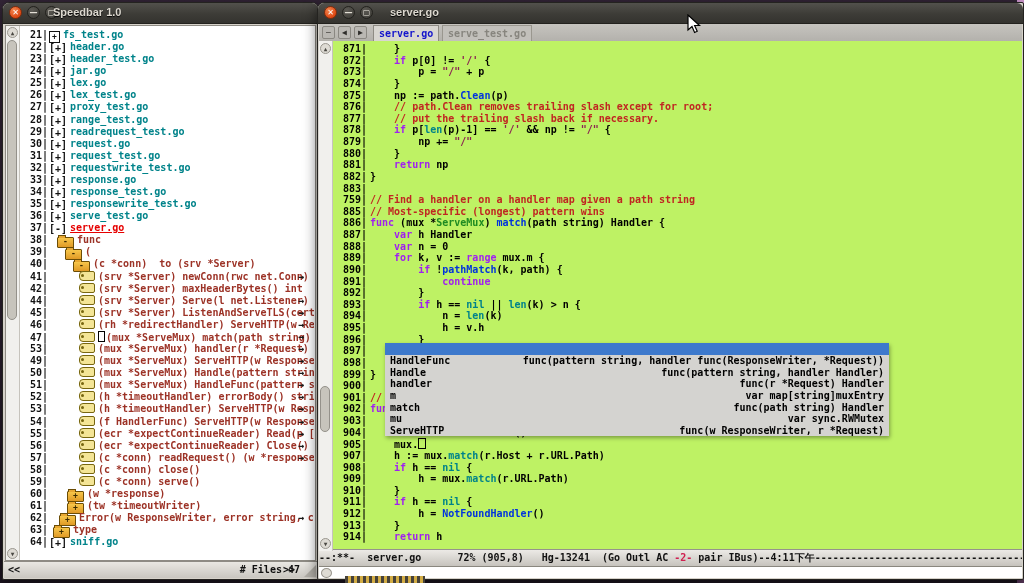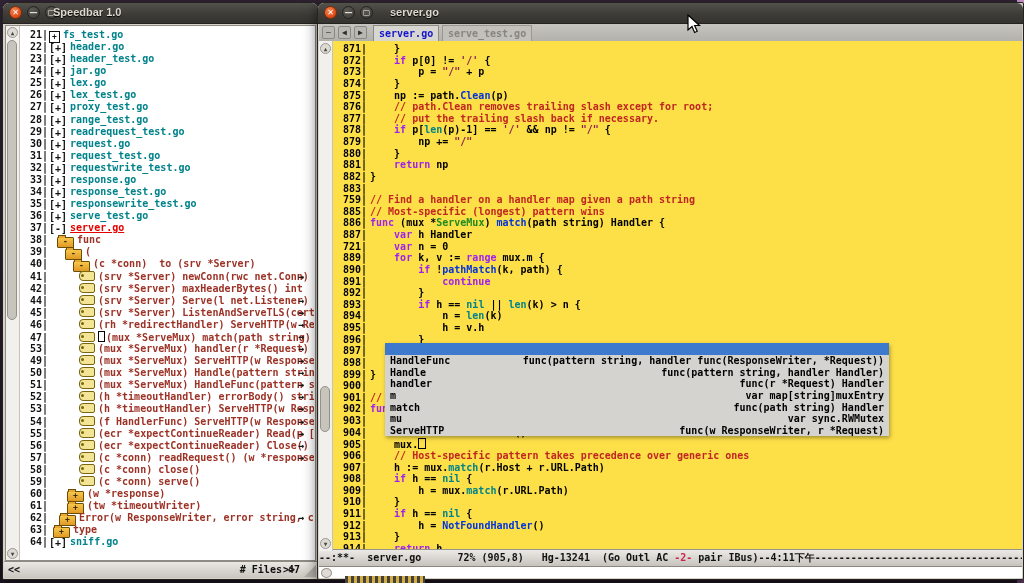--- a/index.html
+++ b/index.html
@@ -59,21 +59,21 @@
        border-left:12px solid transparent;border-bottom:12px solid #b0ada6}
   
   #editor{left:317px;top:2px;width:705px;height:576px;border-radius:7px 2px 2px 2px}
   .tabbar{position:absolute;left:1px;right:1px;top:21px;height:17px;background:linear-gradient(180deg,#c6c4bf,#b3b1ac);
        border-bottom:1px solid #8e8b84}
   .tb-btn{position:absolute;top:2px;width:13px;height:13px;background:#bab8b3;border:1px solid #8a8882;
        box-sizing:border-box;color:#2e2d2a;font-size:8px;line-height:11px;text-align:center;border-radius:2px}
   .tab{position:absolute;top:1px;height:15px;font:bold 10px/15px "DejaVu Sans Mono",monospace;padding:0 5px}
   .tab.active{color:#1414cc;background:#d8d6d1;border:1px solid #8e8b84;border-bottom:none}
   .tab.inactive{color:#87857e;background:#c2c0bb;border:1px solid #9a978f}
-  .buf{position:absolute;left:1px;right:1px;top:38px;bottom:28px;background:#fde047;overflow:hidden}
+  .buf{position:absolute;left:1px;right:1px;top:38px;bottom:28px;background:#bef264;overflow:hidden}
   #ed-scroll{left:0;top:0;bottom:0}
   #code{position:absolute;left:16px;top:2px;right:0;bottom:0;overflow:hidden}
   .cl{height:11.63px;white-space:pre;font:bold 10px/11.6px "DejaVu Sans Mono",monospace;color:#000}
   .cl-num{display:inline-block;width:32px;text-align:right;color:#000;margin-right:3px}
   .fk{color:#a020f0}.ff{color:#0033dd}.ft{color:#1e8b22}.fs{color:#8b2252}.fc{color:#c02622}.fb{color:#00838a}.fp{color:#000}
   .cursor-box{display:inline-block;width:6px;height:9px;border:1px solid #000;vertical-align:-1px}
   
   #popup{position:absolute;left:66px;top:302.4px;width:504px;background:#d4d3d0;
        box-shadow:1px 2px 4px rgba(0,0,0,.35);z-index:6}
   .pop-row{height:11.63px;display:flex;justify-content:space-between;padding:0 5px;
@@ -200,39 +200,38 @@
         <div class="cl"><span class="cl-num">878|</span><span class="fp">    </span><span class="fk">if</span><span class="fp"> p[</span><span class="fb">len</span><span class="fp">(p)-1] == </span><span class="fs">'/'</span><span class="fp"> &amp;&amp; np != </span><span class="fs">"/"</span><span class="fp"> {</span></div>
         <div class="cl"><span class="cl-num">879|</span><span class="fp">        np += </span><span class="fs">"/"</span></div>
         <div class="cl"><span class="cl-num">880|</span><span class="fp">    }</span></div>
         <div class="cl"><span class="cl-num">881|</span><span class="fp">    </span><span class="fk">return</span><span class="fp"> np</span></div>
         <div class="cl"><span class="cl-num">882|</span><span class="fp">}</span></div>
         <div class="cl"><span class="cl-num">883|</span></div>
         <div class="cl"><span class="cl-num">759|</span><span class="fc">// Find a handler on a handler map given a path string</span></div>
         <div class="cl"><span class="cl-num">885|</span><span class="fc">// Most-specific (longest) pattern wins</span></div>
         <div class="cl"><span class="cl-num">886|</span><span class="fk">func</span><span class="fp"> (mux *</span><span class="ft">ServeMux</span><span class="fp">) </span><span class="ff">match</span><span class="fp">(path string) Handler {</span></div>
         <div class="cl"><span class="cl-num">887|</span><span class="fp">    </span><span class="fk">var</span><span class="fp"> h Handler</span></div>
-        <div class="cl"><span class="cl-num">721|</span><span class="fp">    </span><span class="fk">var</span><span class="fp"> n = 0</span></div>
+        <div class="cl"><span class="cl-num">888|</span><span class="fp">    </span><span class="fk">var</span><span class="fp"> n = 0</span></div>
         <div class="cl"><span class="cl-num">889|</span><span class="fp">    </span><span class="fk">for</span><span class="fp"> k, v := </span><span class="fk">range</span><span class="fp"> mux.m {</span></div>
         <div class="cl"><span class="cl-num">890|</span><span class="fp">        </span><span class="fk">if</span><span class="fp"> !</span><span class="ff">pathMatch</span><span class="fp">(k, path) {</span></div>
         <div class="cl"><span class="cl-num">891|</span><span class="fp">            </span><span class="fk">continue</span></div>
         <div class="cl"><span class="cl-num">892|</span><span class="fp">        }</span></div>
         <div class="cl"><span class="cl-num">893|</span><span class="fp">        </span><span class="fk">if</span><span class="fp"> h == </span><span class="fb">nil</span><span class="fp"> || </span><span class="fb">len</span><span class="fp">(k) &gt; n {</span></div>
         <div class="cl"><span class="cl-num">894|</span><span class="fp">            n = </span><span class="fb">len</span><span class="fp">(k)</span></div>
         <div class="cl"><span class="cl-num">895|</span><span class="fp">            h = v.h</span></div>
         <div class="cl"><span class="cl-num">896|</span><span class="fp">        }</span></div>
         <div class="cl"><span class="cl-num">897|</span><span class="fp">    }</span></div>
         <div class="cl"><span class="cl-num">898|</span><span class="fp">    </span><span class="fk">return</span><span class="fp"> h</span></div>
         <div class="cl"><span class="cl-num">899|</span><span class="fp">}</span></div>
         <div class="cl"><span class="cl-num">900|</span></div>
         <div class="cl"><span class="cl-num">901|</span><span class="fc">// handler dispatches the request to the proper handler</span></div>
         <div class="cl"><span class="cl-num">902|</span><span class="fk">func</span><span class="fp"> (mux *</span><span class="ft">ServeMux</span><span class="fp">) </span><span class="ff">ServeHTTP</span><span class="fp">(w ResponseWriter, r *Request) {</span></div>
         <div class="cl"><span class="cl-num">903|</span><span class="fp">    mux.mu.RLock()</span></div>
         <div class="cl"><span class="cl-num">904|</span><span class="fp">    </span><span class="fk">defer</span><span class="fp"> mux.mu.RUnlock()</span></div>
         <div class="cl"><span class="cl-num">905|</span><span class="fp">    mux.</span><span class="cursor-box"></span></div>
-        <div class="cl"><span class="cl-num">906|</span><span class="fp">    </span><span class="fc">// Host-specific pattern takes precedence over generic ones</span></div>
         <div class="cl"><span class="cl-num">907|</span><span class="fp">    h := mux.</span><span class="fb">match</span><span class="fp">(r.Host + r.URL.Path)</span></div>
         <div class="cl"><span class="cl-num">908|</span><span class="fp">    </span><span class="fk">if</span><span class="fp"> h == </span><span class="fb">nil</span><span class="fp"> {</span></div>
         <div class="cl"><span class="cl-num">909|</span><span class="fp">        h = mux.</span><span class="fb">match</span><span class="fp">(r.URL.Path)</span></div>
         <div class="cl"><span class="cl-num">910|</span><span class="fp">    }</span></div>
         <div class="cl"><span class="cl-num">911|</span><span class="fp">    </span><span class="fk">if</span><span class="fp"> h == </span><span class="fb">nil</span><span class="fp"> {</span></div>
         <div class="cl"><span class="cl-num">912|</span><span class="fp">        h = </span><span class="ff">NotFoundHandler</span><span class="fp">()</span></div>
         <div class="cl"><span class="cl-num">913|</span><span class="fp">    }</span></div>
         <div class="cl"><span class="cl-num">914|</span><span class="fp">    </span><span class="fk">return</span><span class="fp"> h</span></div>
       </div>
     <div id="popup">

